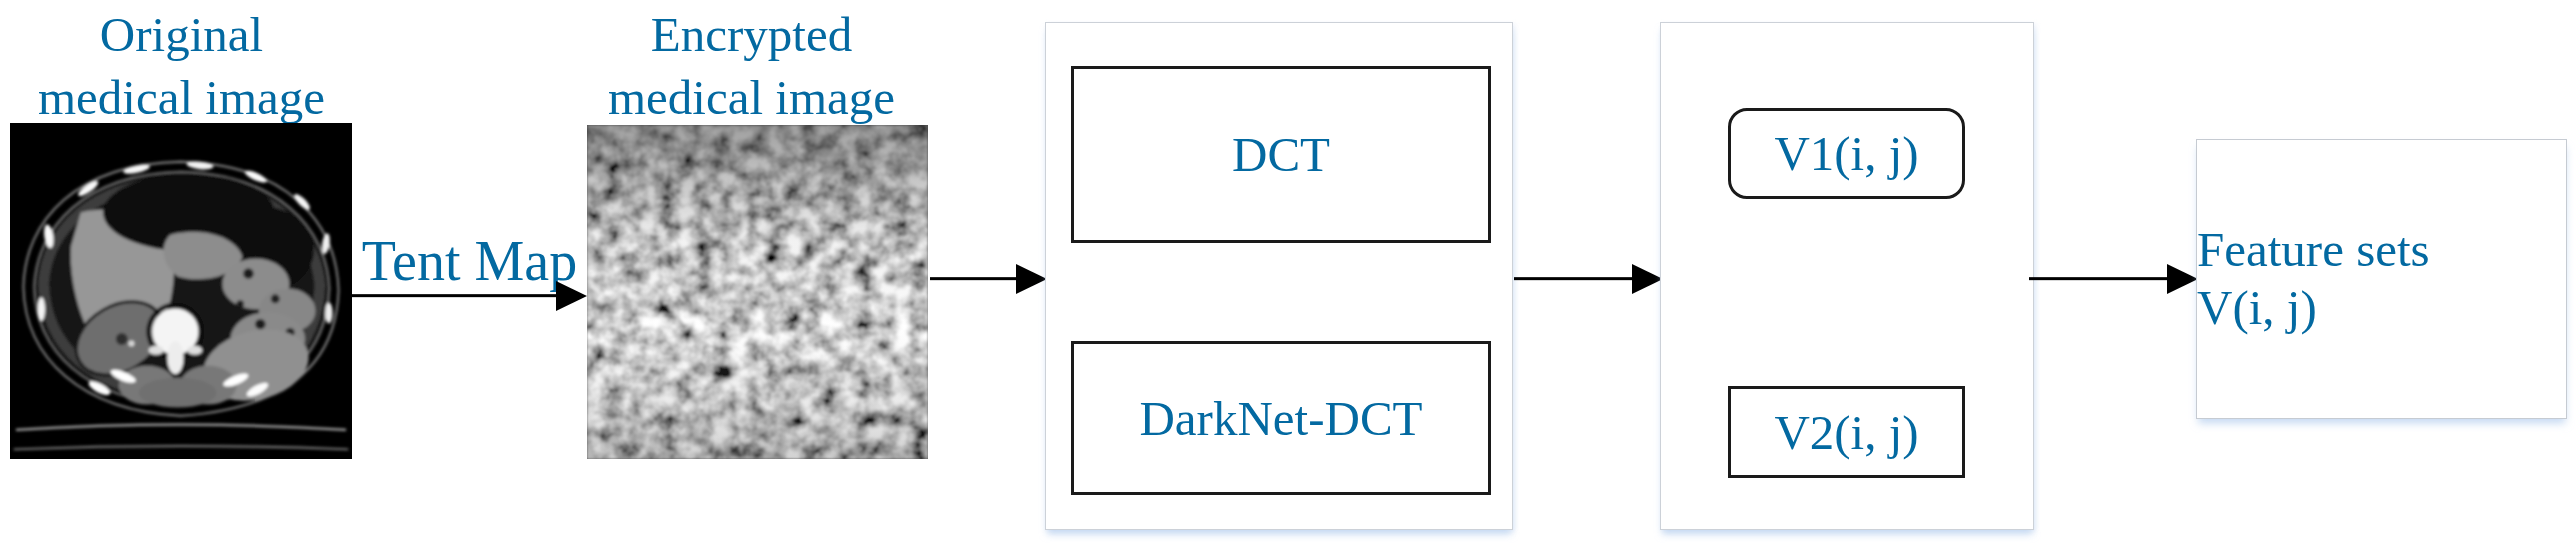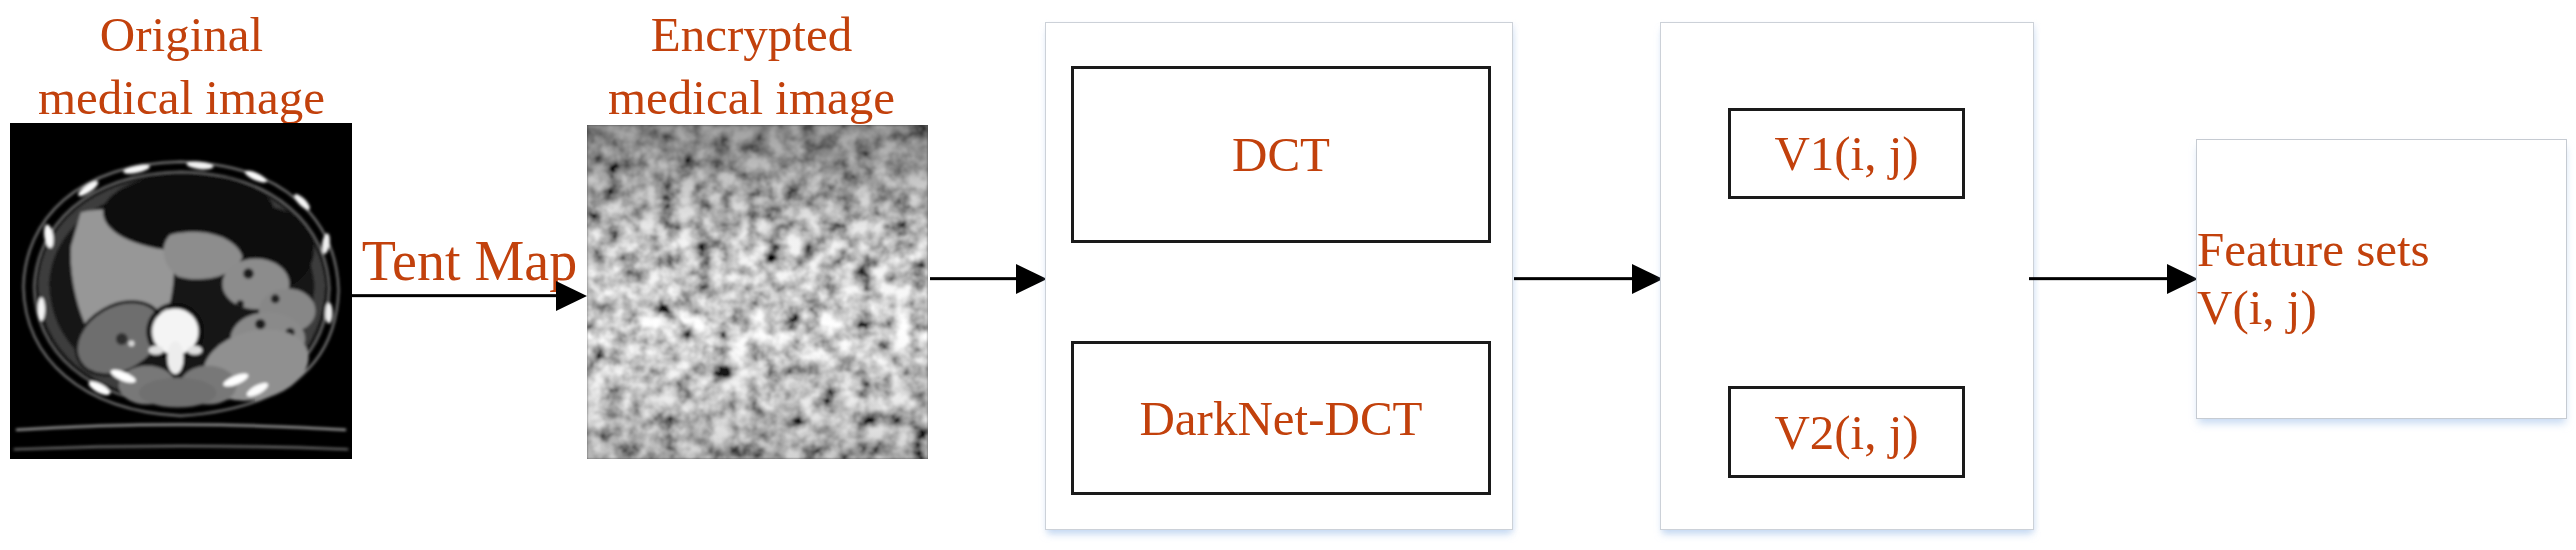--- a/index.html
+++ b/index.html
@@ -7,21 +7,21 @@
     padding: 0;
     background: #ffffff;
   }
   #stage {
     position: relative;
     width: 2576px;
     height: 550px;
     background: #ffffff;
     overflow: hidden;
     font-family: "Liberation Serif", "DejaVu Serif", serif;
-    color: #c2410c;
+    color: #0369a1;
   }
   .img-title {
     position: absolute;
     text-align: center;
     font-size: 49px;
     line-height: 63px;
     white-space: nowrap;
   }
   .stage-img {
     position: absolute;
@@ -209,21 +209,21 @@
   <div class="inner-box" style="left:1071px; top:341px; width:420px; height:154px;">
     <span>DarkNet-DCT</span>
   </div>
 
   <div class="arrow" style="left:1514px; top:263px; width:149px;">
     <div class="shaft" style="width:122px;"></div>
     <div class="head"></div>
   </div>
 
   <div class="container-box" style="left:1660px; top:22.4px; width:374px; height:508px;"></div>
-  <div class="inner-box" style="left:1728px; top:108px; width:237px; height:91px;">
+  <div class="inner-box" style="left:1728px; top:108px; width:237px; height:91px;border-radius:19px;">
     <span>V1(i, j)</span>
   </div>
   <div class="inner-box" style="left:1728px; top:377px; width:237px; height:92px;margin-top:9px;">
     <span>V2(i, j)</span>
   </div>
 
   <div class="arrow" style="left:2029px; top:263px; width:169px;">
     <div class="shaft" style="width:142px;"></div>
     <div class="head"></div>
   </div>

